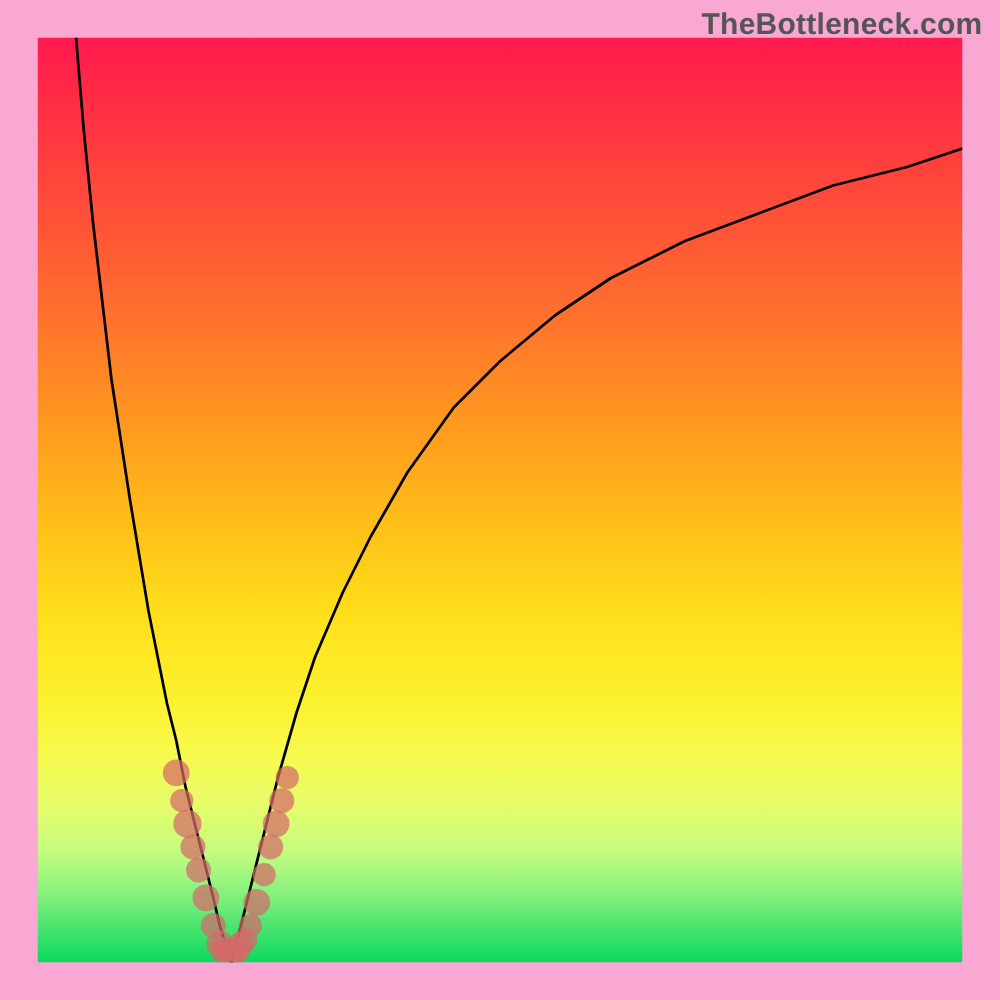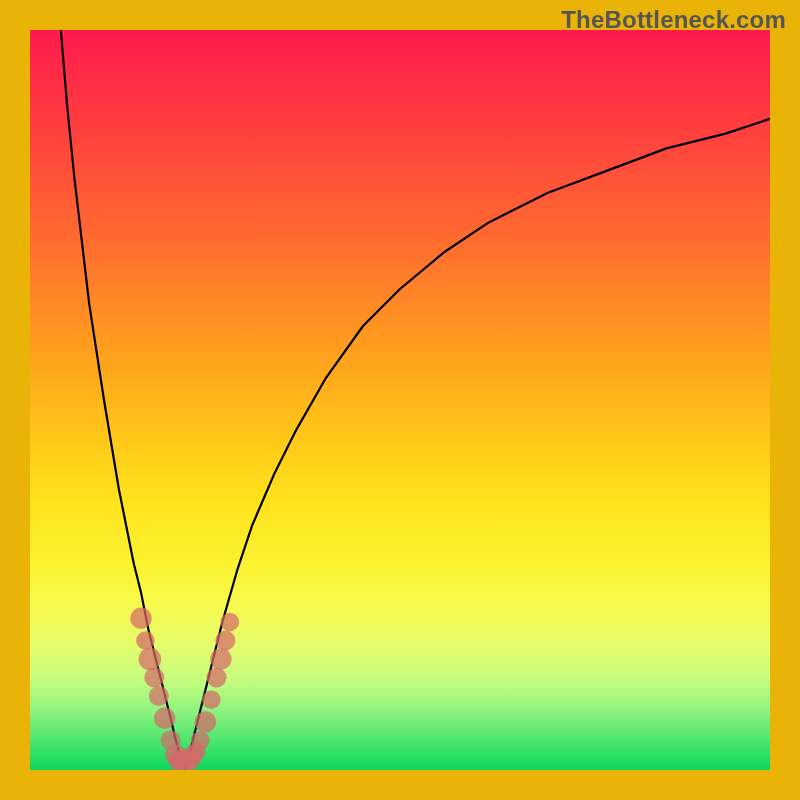--- a/index.html
+++ b/index.html
@@ -8,21 +8,21 @@
     width: 800px;
     height: 800px;
     overflow: hidden;
     background: #000;
     font-family: Arial, Helvetica, sans-serif;
   }
   .frame {
     position: relative;
     width: 800px;
     height: 800px;
-    background: #eab308;
+    background: #f9a8d4;
   }
   .watermark {
     position: absolute;
     top: 6px;
     right: 14px;
     font-size: 24px;
     font-weight: 600;
     color: #555;
     letter-spacing: 0.2px;
     z-index: 10;

